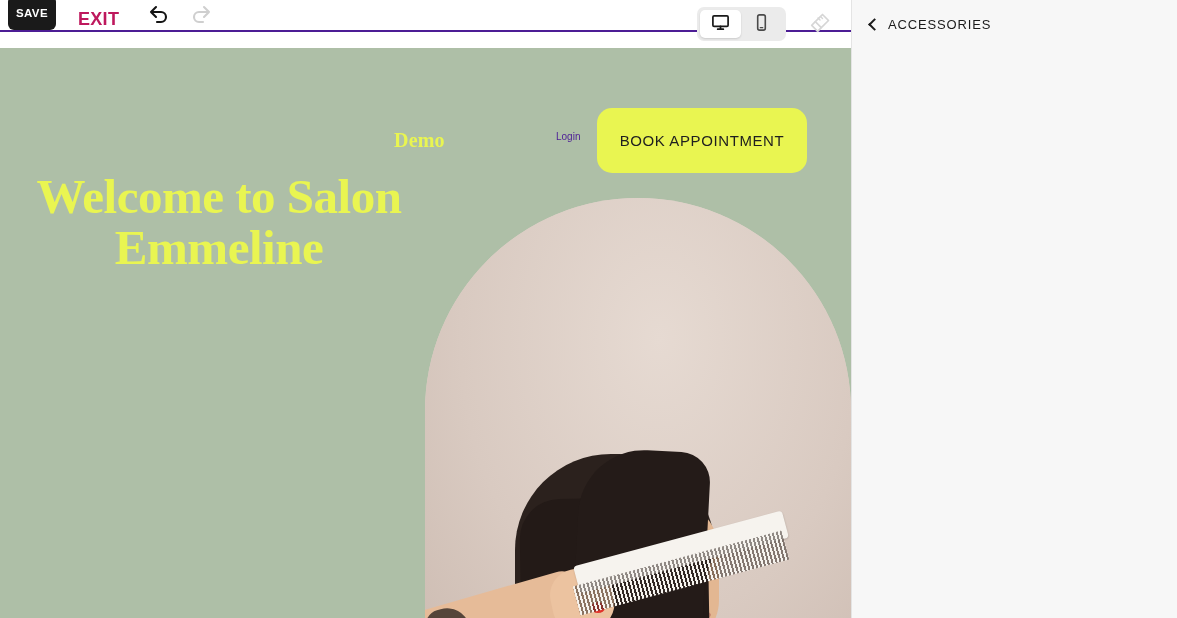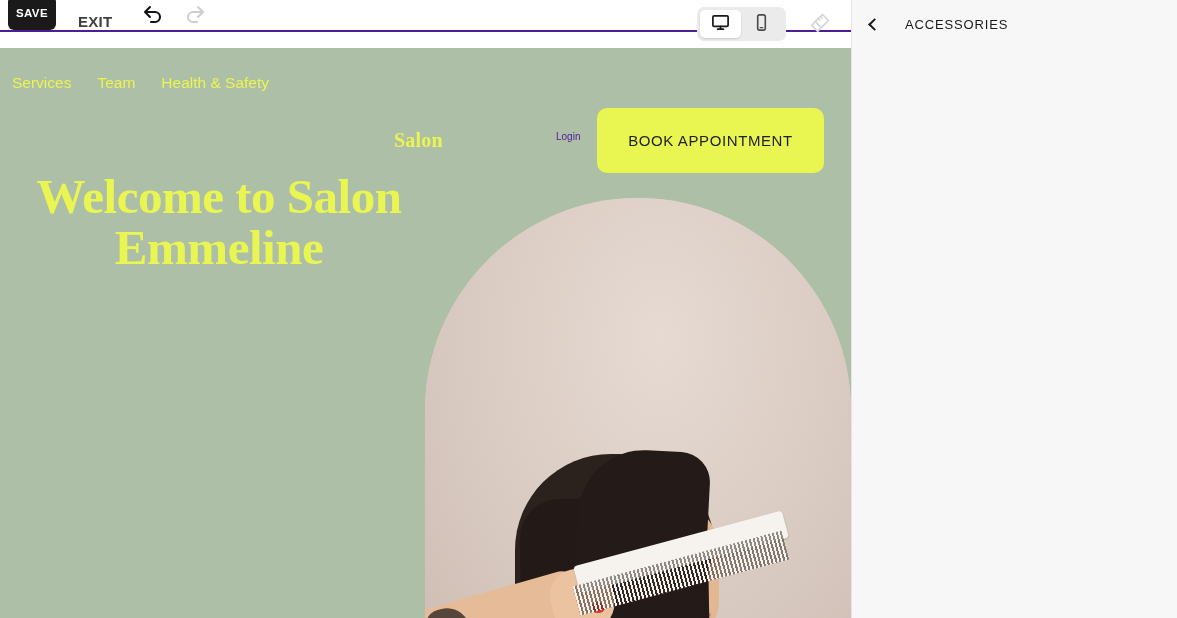--- a/index.html
+++ b/index.html
@@ -29,21 +29,21 @@
     background: #1a1a1a; color: #ffffff;
     border-radius: 6px; border: none;
     font-size: 11.5px; font-weight: bold; letter-spacing: .4px;
     display: flex; align-items: center; justify-content: center;
     cursor: pointer;
     font-family: "Liberation Sans", sans-serif;
   }
   .exit-btn {
     margin-left: 22px;
     background: none; border: none;
-    font-size: 15px; font-weight: bold; color: #404040;
+    font-size: 18px; font-weight: bold; color: #be185d;
     letter-spacing: .3px; cursor: pointer;
     font-family: "Liberation Sans", sans-serif;
   }
   .icon-btn {
     background: none; border: none; cursor: pointer;
     display: flex; align-items: center; justify-content: center;
     width: 34px; height: 34px;
   }
   .undo-wrap { margin-left: 22px; display: flex; align-items: center; }
   .redo-wrap { margin-left: 10px; display: flex; align-items: center; }
@@ -85,23 +85,23 @@
     color: #e9f551; font-size: 20px; font-weight: bold;
     font-family: "Liberation Serif", serif;
     letter-spacing: .2px;
   }
   .login-link {
     position: absolute; left: 556px; top: 83px;
     color: #4c1d95; font-size: 10px; text-decoration: none; cursor: pointer;
   }
   .book-btn {
     position: absolute; left: 597px; top: 60px;
-    width: 227px; height: 65px;
+    width: 210px; height: 65px;
     background: #e9f551; color: #1f1f1f;
-    border: none; border-radius: 10px;
+    border: none; border-radius: 15px;
     font-size: 15px; letter-spacing: .6px;
     display: flex; align-items: center; justify-content: center;
     cursor: pointer;
     font-family: "Liberation Sans", sans-serif;
   }
   .hero-title {
     position: absolute; left: 4px; top: 124px;
     width: 430px;
     text-align: center;
     color: #e9f551;
@@ -201,21 +201,21 @@
 
   
   .panel {
     width: 326px; height: 618px;
     background: #f7f7f7;
     border-left: 1px solid #e4e4e4;
     position: relative;
   }
   .panel-head {
     height: 48px; display: flex; align-items: center;
-    padding-left: 18px; gap: 26px;
+    padding-left: 18px; gap: 9px;
     cursor: pointer;
   }
   .back-chev { width: 9px; height: 9px; border-left: 2.2px solid #1a1a1a; border-bottom: 2.2px solid #1a1a1a; transform: rotate(45deg); }
   .panel-head-title {
     font-size: 13px; letter-spacing: .85px; color: #1a1a1a; font-weight: 500;
   }
   .panel-body { padding: 18px 24px 0 24px; }
   .panel-title {
     font-size: 25px; font-weight: bold; color: #111; letter-spacing: -.3px;
   }
@@ -276,29 +276,22 @@
             <path d="M14.5 3.5l6 6-7.2 7.2-6-6z" stroke="#d6d6d6" stroke-width="1.7" stroke-linejoin="round"></path>
             <path d="M7.3 10.7l-3.6 3.6 6 6 3.6-3.6" stroke="#d6d6d6" stroke-width="1.7" stroke-linejoin="round"></path>
             <path d="M10 7l2 2M12.5 5.5l2 2" stroke="#d6d6d6" stroke-width="1.4" stroke-linecap="round"></path>
           </svg>
         </span>
       </button>
     </div>
 
     <div class="preview">
 
-      <div class="site-nav">
-        <div class="nav-links">
-          <a class="nav-link">Services</a>
-          <a class="nav-link">Team</a>
-          <a class="nav-link">Health &amp; Safety</a>
-        </div>
-      </div>
-
-      <div class="logo">Salon</div>
+
+      <div class="logo">Demo</div>
       <a class="login-link">Login</a>
       <button class="book-btn">BOOK APPOINTMENT</button>
 
       <div class="hero-title">Welcome to Salon Emmeline</div>
 
       <div class="hero-photo">
         <div class="ph-hair"></div>
 
         <div class="ph-face"></div>
         <div class="ph-brow"></div>

